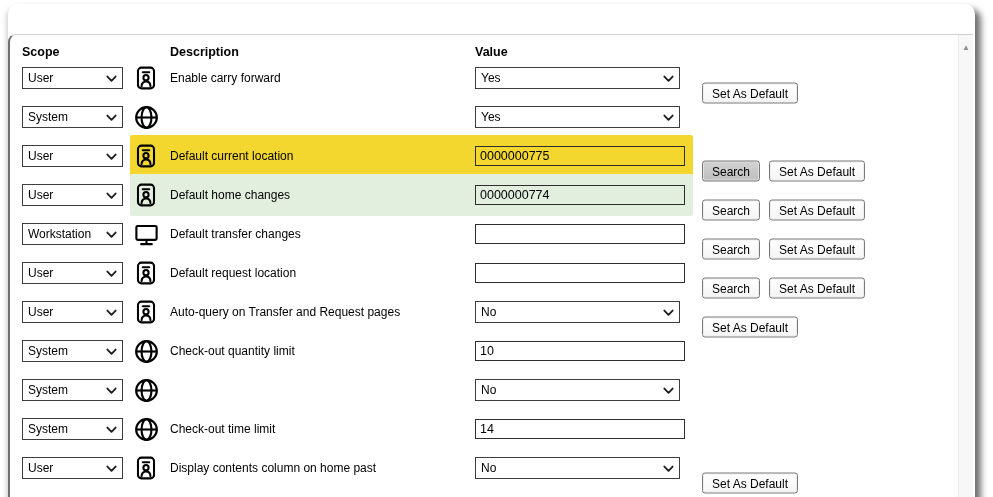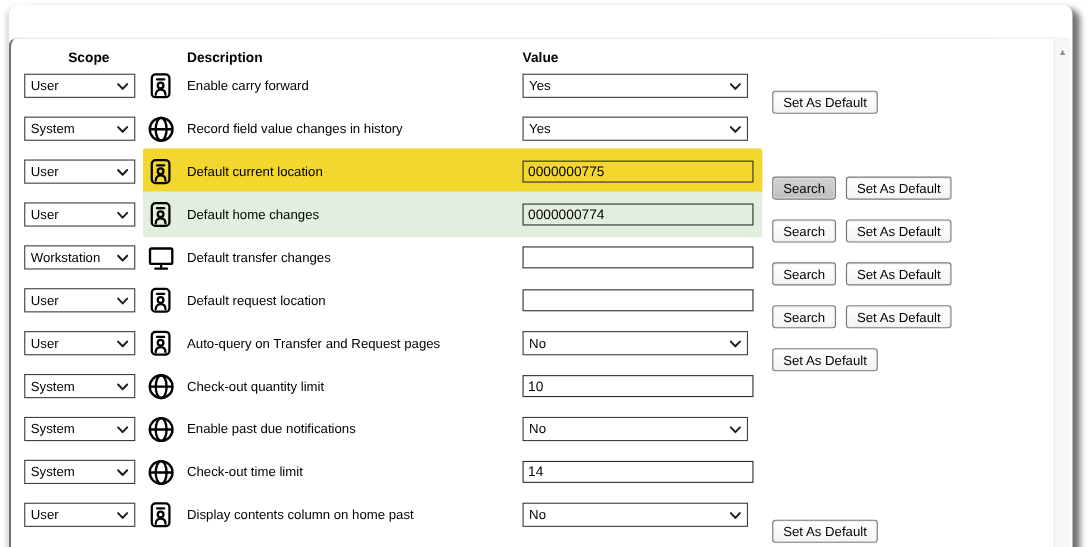--- a/index.html
+++ b/index.html
@@ -44,21 +44,21 @@
   
   .panel {
     position: absolute; left: 0; top: 30px; width: 965px; height: 480px;
     background: #fff;
     border-left: 2px solid #6f6f6f;
     border-top: 1px solid #cfcfcf;
     border-radius: 8px 0 0 0;
   }
   .col-headers { position: absolute; top: 10px; left: 0; width: 100%; height: 14px; }
   .col-head { position: absolute; font-size: 12.5px; font-weight: bold; color: #000; }
-  .col-head.scope { left: 12px; margin-left: 40px; }
+  .col-head.scope { left: 12px; }
   .col-head.desc  { left: 160px; }
   .col-head.value { left: 465px; }
   
   .rows { position: absolute; left: 0; top: 0; width: 100%; height: 100%; }
   .pref-row { position: absolute; left: 0; width: 100%; height: 42px; }
   .band {
     position: absolute; left: 120px; top: 0; width: 563px; height: 42px;
     border-radius: 2px;
   }
   .vcenter { position: absolute; top: 50%; transform: translateY(-50%); }
@@ -142,21 +142,20 @@
           <div class="scope-select"><span>System</span><svg class="chev" width="11" height="8" viewBox="0 0 12 8" fill="none" stroke="#1e1e1e" stroke-width="2" stroke-linecap="round" stroke-linejoin="round">
               <path d="M1.5 1.3 L6 6 L10.5 1.3"></path>
             </svg></div>
           <div class="vcenter icon-box">
             <svg class="picto" width="27" height="27" viewBox="0 0 24 24" fill="none" stroke="#000" stroke-width="1.9">
               <circle cx="12" cy="12" r="9.2"></circle>
               <line x1="2.8" y1="12" x2="21.2" y2="12"></line>
               <ellipse cx="12" cy="12" rx="4.4" ry="9.2"></ellipse>
             </svg>
           </div>
-          <div class="vcenter desc-label">Record field value changes in history</div>
           <div class="value-select"><span>Yes</span><svg class="chev" width="11" height="8" viewBox="0 0 12 8" fill="none" stroke="#1e1e1e" stroke-width="2" stroke-linecap="round" stroke-linejoin="round">
               <path d="M1.5 1.3 L6 6 L10.5 1.3"></path>
             </svg></div>
           <div class="vcenter row-buttons"></div>
         </div>
         <div class="pref-row" style="top: 100px;">
           <div class="band" style="background: rgb(243, 215, 46);"></div>
           <div class="scope-select"><span>User</span><svg class="chev" width="11" height="8" viewBox="0 0 12 8" fill="none" stroke="#1e1e1e" stroke-width="2" stroke-linecap="round" stroke-linejoin="round">
               <path d="M1.5 1.3 L6 6 L10.5 1.3"></path>
             </svg></div>
@@ -276,21 +275,20 @@
           <div class="scope-select"><span>System</span><svg class="chev" width="11" height="8" viewBox="0 0 12 8" fill="none" stroke="#1e1e1e" stroke-width="2" stroke-linecap="round" stroke-linejoin="round">
               <path d="M1.5 1.3 L6 6 L10.5 1.3"></path>
             </svg></div>
           <div class="vcenter icon-box">
             <svg class="picto" width="27" height="27" viewBox="0 0 24 24" fill="none" stroke="#000" stroke-width="1.9">
               <circle cx="12" cy="12" r="9.2"></circle>
               <line x1="2.8" y1="12" x2="21.2" y2="12"></line>
               <ellipse cx="12" cy="12" rx="4.4" ry="9.2"></ellipse>
             </svg>
           </div>
-          <div class="vcenter desc-label">Enable past due notifications</div>
           <div class="value-select"><span>No</span><svg class="chev" width="11" height="8" viewBox="0 0 12 8" fill="none" stroke="#1e1e1e" stroke-width="2" stroke-linecap="round" stroke-linejoin="round">
               <path d="M1.5 1.3 L6 6 L10.5 1.3"></path>
             </svg></div>
           <div class="vcenter row-buttons"></div>
         </div>
         <div class="pref-row" style="top: 373px;">
           <div class="band"></div>
           <div class="scope-select"><span>System</span><svg class="chev" width="11" height="8" viewBox="0 0 12 8" fill="none" stroke="#1e1e1e" stroke-width="2" stroke-linecap="round" stroke-linejoin="round">
               <path d="M1.5 1.3 L6 6 L10.5 1.3"></path>
             </svg></div>

